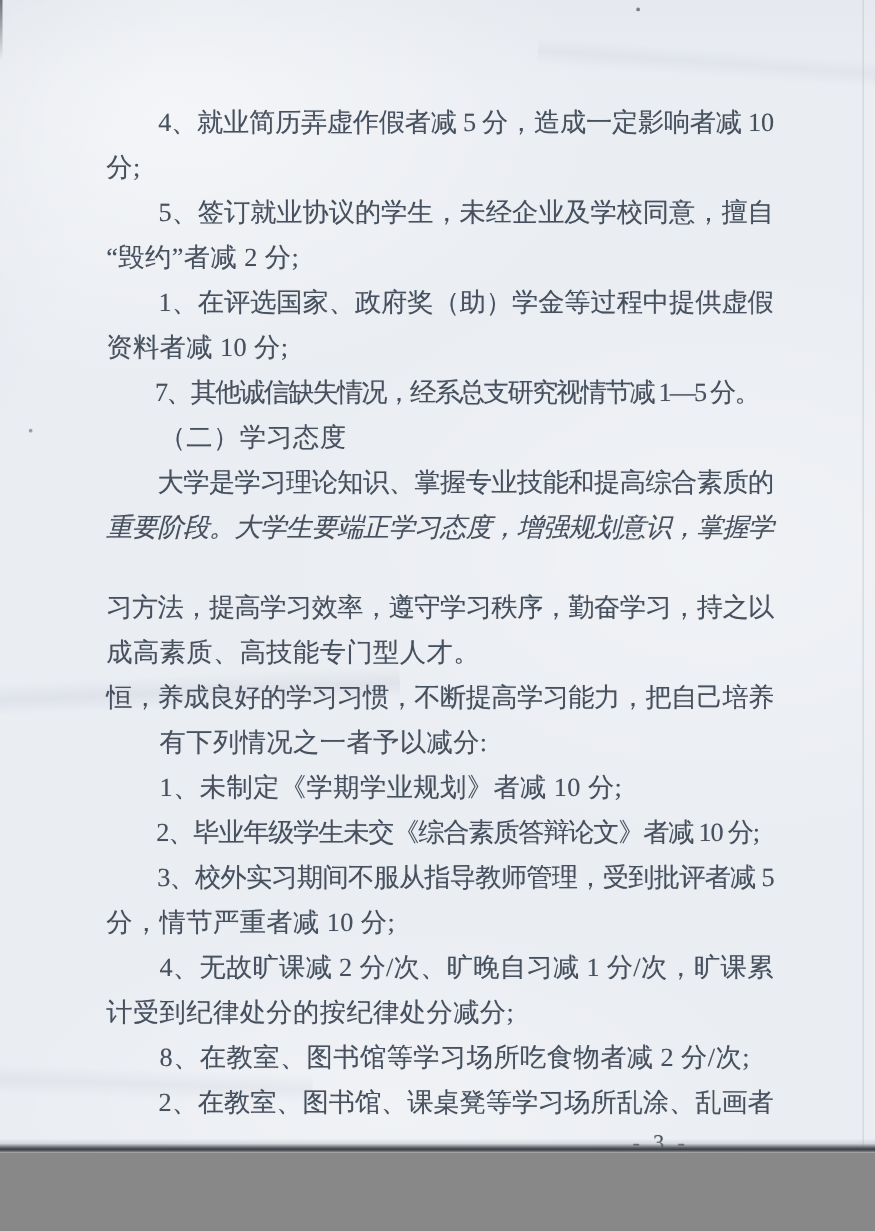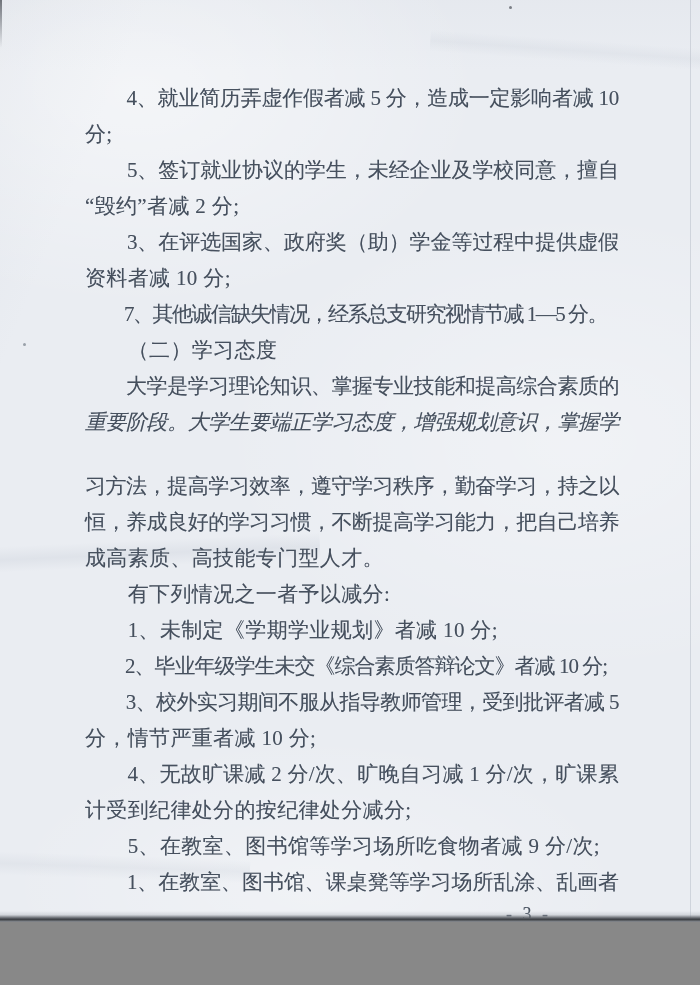--- a/index.html
+++ b/index.html
@@ -97,38 +97,38 @@
   <div class="crease2"></div>
   <div class="crease3"></div>
   <div class="speck-a"></div>
   <div class="speck-b"></div>
 
   <div class="textblock">
     <div class="line full" style="letter-spacing: -0.225px;">　　4、就业简历弄虚作假者减 5 分，造成一定影响者减 10</div>
     <div class="line">分;</div>
     <div class="line full" style="letter-spacing: -0.0580529px;">　　5、签订就业协议的学生，未经企业及学校同意，擅自</div>
     <div class="line">“毁约”者减 2 分;</div>
-    <div class="line full" style="letter-spacing: -0.0580529px;">　　3、在评选国家、政府奖（助）学金等过程中提供虚假</div>
+    <div class="line full" style="letter-spacing: -0.0580529px;">　　1、在评选国家、政府奖（助）学金等过程中提供虚假</div>
     <div class="line">资料者减 10 分;</div>
     <div class="line" style="letter-spacing: -1.5px;">　　7、其他诚信缺失情况，经系总支研究视情节减 1—5 分。</div>
     <div class="line">　　（二）学习态度</div>
     <div class="line full" style="letter-spacing: -0.461899px;">　　大学是学习理论知识、掌握专业技能和提高综合素质的</div>
     <div class="line full" style="letter-spacing: -0.461899px; font-style: italic;">重要阶段。大学生要端正学习态度，增强规划意识，掌握学</div>
     <div class="line full" style="letter-spacing: -0.461899px; margin-top: 28px;">习方法，提高学习效率，遵守学习秩序，勤奋学习，持之以</div>
+    <div class="line">成高素质、高技能专门型人才。</div>
     <div class="line full" style="letter-spacing: -0.461899px;">恒，养成良好的学习习惯，不断提高学习能力，把自己培养</div>
-    <div class="line">成高素质、高技能专门型人才。</div>
     <div class="line">　　有下列情况之一者予以减分:</div>
     <div class="line">　　1、未制定《学期学业规划》者减 10 分;</div>
     <div class="line" style="letter-spacing: -0.994792px;">　　2、毕业年级学生未交《综合素质答辩论文》者减 10 分;</div>
     <div class="line full" style="letter-spacing: -0.616518px; font-family: Liberation Serif, serif;">　　3、校外实习期间不服从指导教师管理，受到批评者减 5</div>
     <div class="line">分，情节严重者减 10 分;</div>
     <div class="line full" style="letter-spacing: 0.252218px;">　　4、无故旷课减 2 分/次、旷晚自习减 1 分/次，旷课累</div>
     <div class="line">计受到纪律处分的按纪律处分减分;</div>
-    <div class="line">　　5、在教室、图书馆等学习场所吃食物者减 9 分/次;</div>
-    <div class="line full" style="letter-spacing: -0.0580529px;">　　1、在教室、图书馆、课桌凳等学习场所乱涂、乱画者</div>
+    <div class="line">　　8、在教室、图书馆等学习场所吃食物者减 2 分/次;</div>
+    <div class="line full" style="letter-spacing: -0.0580529px;">　　2、在教室、图书馆、课桌凳等学习场所乱涂、乱画者</div>
   </div>
 
   <div class="page-number">- 3 -</div>
 
   <div class="edge-right"></div>
   <div class="edge-left-sliver"></div>
   <div class="edge-bottom"></div>
 </div>
 
 </body></html>

